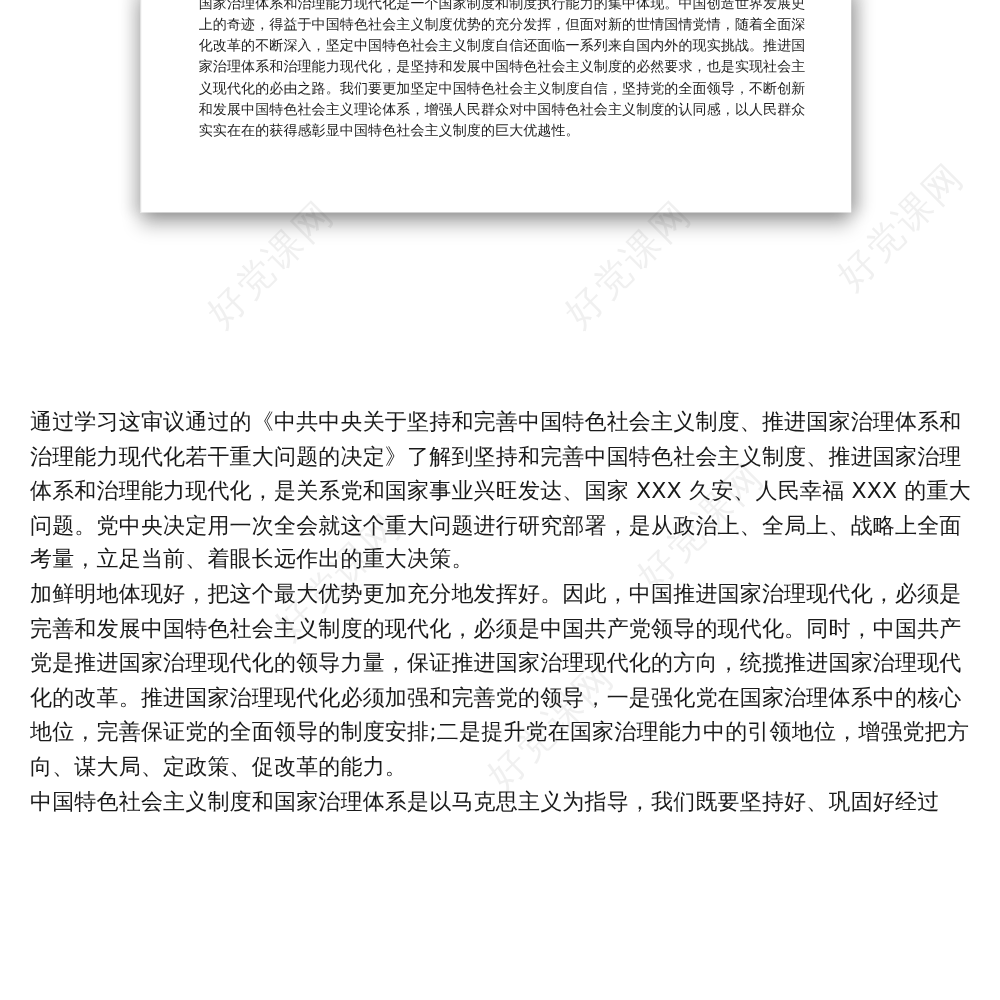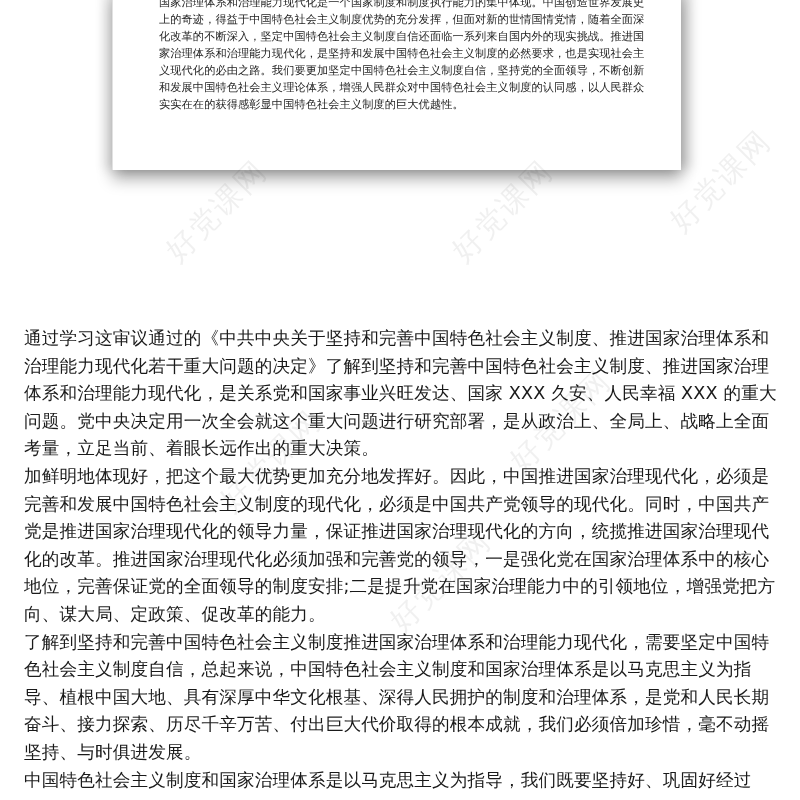--- a/index.html
+++ b/index.html
@@ -77,15 +77,14 @@
 <div class="watermark" style="left:186px; top:230px;">好党课网</div>
 <div class="watermark" style="left:472px; top:230px;">好党课网</div>
 <div class="watermark" style="left:690px; top:200px;">好党课网</div>
 <div class="watermark" style="left:240px; top:480px;">好党课网</div>
 <div class="watermark" style="left:530px; top:440px;">好党课网</div>
 <div class="watermark" style="left:410px; top:600px;">好党课网</div>
 
 <div class="body-text">
   <p>通过学习这审议通过的《中共中央关于坚持和完善中国特色社会主义制度、推进国家治理体系和治理能力现代化若干重大问题的决定》了解到坚持和完善中国特色社会主义制度、推进国家治理体系和治理能力现代化，是关系党和国家事业兴旺发达、国家 XXX 久安、人民幸福 XXX 的重大问题。党中央决定用一次全会就这个重大问题进行研究部署，是从政治上、全局上、战略上全面考量，立足当前、着眼长远作出的重大决策。</p>
   <p>加鲜明地体现好，把这个最大优势更加充分地发挥好。因此，中国推进国家治理现代化，必须是完善和发展中国特色社会主义制度的现代化，必须是中国共产党领导的现代化。同时，中国共产党是推进国家治理现代化的领导力量，保证推进国家治理现代化的方向，统揽推进国家治理现代化的改革。推进国家治理现代化必须加强和完善党的领导，一是强化党在国家治理体系中的核心地位，完善保证党的全面领导的制度安排;二是提升党在国家治理能力中的引领地位，增强党把方向、谋大局、定政策、促改革的能力。</p>
-  <p>了解到坚持和完善中国特色社会主义制度推进国家治理体系和治理能力现代化，需要坚定中国特色社会主义制度自信，总起来说，中国特色社会主义制度和国家治理体系是以马克思主义为指导、植根中国大地、具有深厚中华文化根基、深得人民拥护的制度和治理体系，是党和人民长期奋斗、接力探索、历尽千辛万苦、付出巨大代价取得的根本成就，我们必须倍加珍惜，毫不动摇坚持、与时俱进发展。</p>
   <p>中国特色社会主义制度和国家治理体系是以马克思主义为指导，我们既要坚持好、巩固好经过</p>
 </div>
 
 </body></html>

